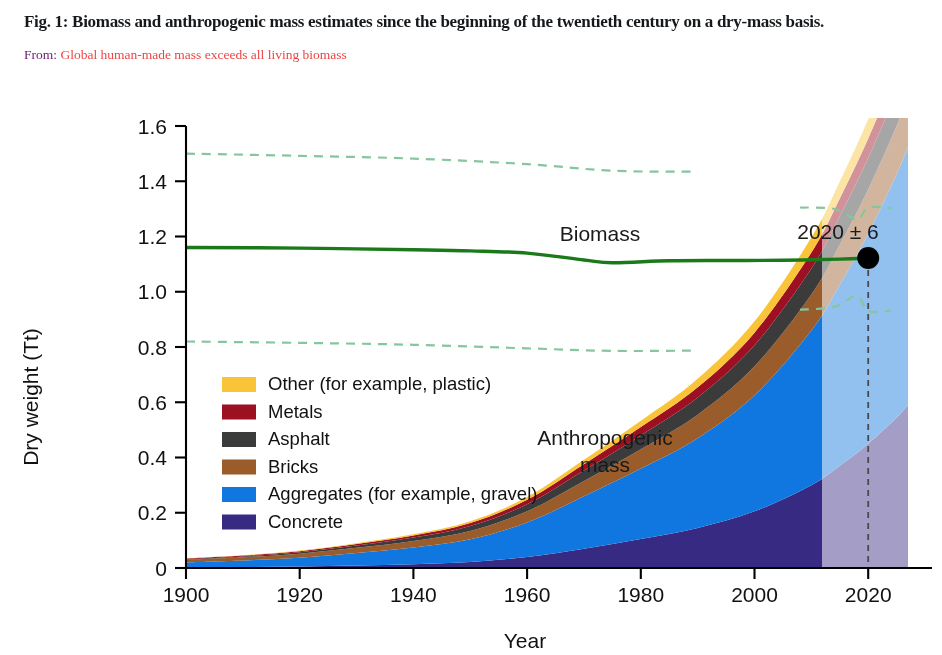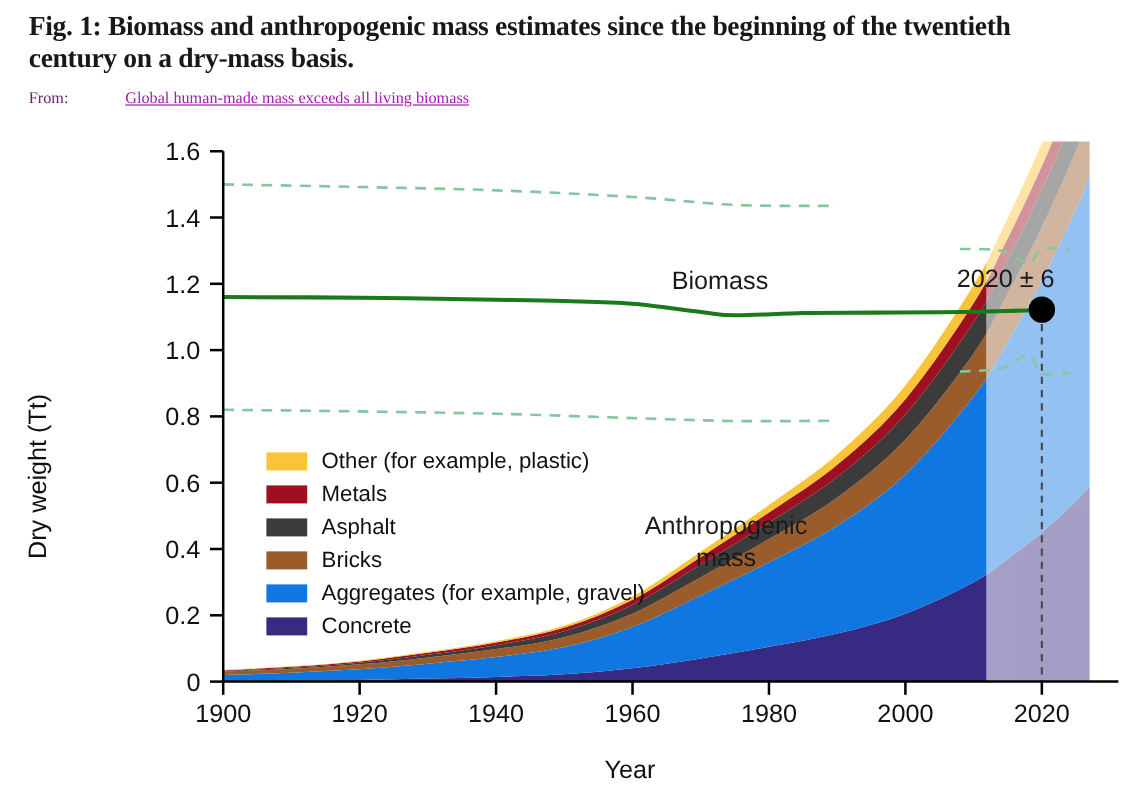--- a/index.html
+++ b/index.html
@@ -19,39 +19,37 @@
   
   #caption-block {
     position: absolute;
     left: 24px;
     top: 8px;
     width: 880px;
   }
   #figure-title {
     font-family: "Liberation Serif", serif;
     font-weight: bold;
-    font-size: 23px;
+    font-size: 17px;
     line-height: 27px;
     letter-spacing: -0.3px;
     color: #16191c;
     margin: 0;
   }
   #source-line {
     margin-top: 12px;
     font-family: "Liberation Serif", serif;
     font-size: 13.5px;
     color: #2b2b2b;
     white-space: nowrap;
   }
   #source-label { color: #701a75; }
   #source-link {
-    color: #a21caf;
-    text-decoration: underline;
+    color: #ef4444;
     cursor: pointer;
-    margin-left: 44px;
   }
 
   
   #figure-area {
     position: absolute;
     left: 0;
     top: 108px;
     width: 942px;
     height: 547px;
   }

